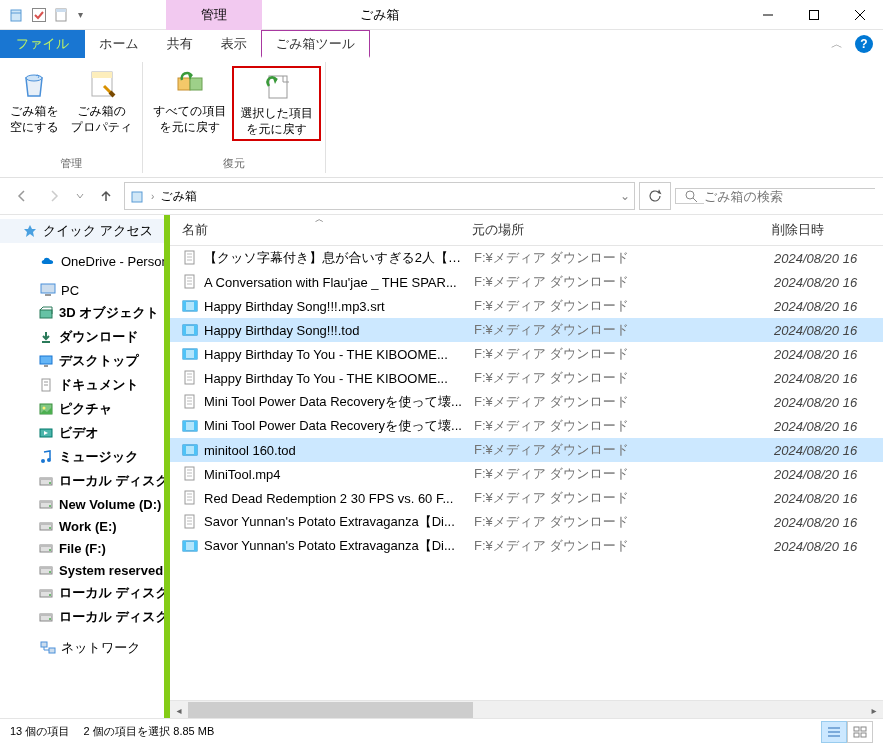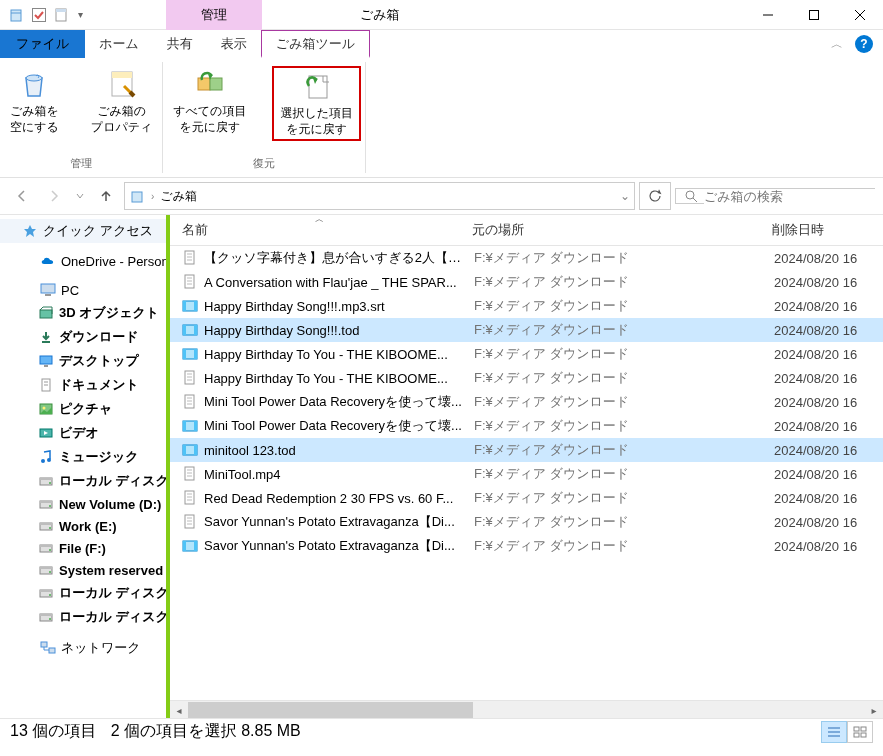--- a/index.html
+++ b/index.html
@@ -8,43 +8,43 @@
 .titlebar { height: 30px; display: flex; align-items: center; background: #fff; border-bottom: 1px solid #e5e5e5; }
 .qat { display: flex; align-items: center; gap: 8px; padding-left: 8px; }
 .qat-icon { width: 16px; height: 16px; display: inline-flex; align-items: center; justify-content: center; }
 .qat-dropdown { font-size: 10px; color: #666; }
 .contextual-tab { margin-left: auto; transform: translateX(-200px); height: 30px; display: flex; align-items: center; background: #f2c9f0; padding: 0 35px; font-size: 13px; }
 .title-text { position: absolute; left: 360px; top: 6px; font-size: 13px; }
 .window-controls { margin-left: auto; display: flex; }
 .window-btn { width: 46px; height: 30px; display: flex; align-items: center; justify-content: center; }
 
 .tabstrip { height: 28px; display: flex; align-items: stretch; background: #fff; border-bottom: 0px solid #e5e5e5; }
-.tab-file { background: #1976d2; color: #000000; padding: 4px 16px; font-size: 13px; display: flex; align-items: center; }
+.tab-file { background: #1976d2; color: #bef264; padding: 4px 16px; font-size: 13px; display: flex; align-items: center; }
 .tab { padding: 4px 14px; font-size: 13px; display: flex; align-items: center; color: #333; }
 .tab.context-active { border: 1px solid #a838a0; border-bottom: 2px solid #fff; background:#fff; }
 .tab-right { margin-left: auto; display: flex; align-items: center; gap: 12px; padding-right: 10px; }
 .help-icon { width: 18px; height: 18px; border-radius: 50%; background: #0078d4; color: #fff; display: flex; align-items: center; justify-content: center; font-size: 12px; font-weight: bold; }
 
 .ribbon { height: 120px; background: #fff; border-bottom: 1px solid #e1e1e1; display: flex; padding: 4px 0; }
 .ribbon-group { display: flex; flex-direction: column; align-items: center; padding: 0 4px; border-right: 1px solid #e1e1e1; }
-.ribbon-group-content { flex: 1; display: flex; align-items: flex-start; gap: 20px; padding-top: 4px; }
+.ribbon-group-content { flex: 1; display: flex; align-items: flex-start; gap: 0; padding-top: 4px; }
 .ribbon-group-label { font-size: 11px; color: #666; padding: 2px; }
 .ribbon-btn { display: flex; flex-direction: column; align-items: center; padding: 2px 6px; text-align: center; line-height: 1.3; font-size: 12px; }
 .ribbon-btn-icon { width: 32px; height: 32px; display: flex; align-items: center; justify-content: center; margin-bottom: 4px; }
 .highlighted { border: 2px solid #d40000; }
 
 .navbar { height: 36px; display: flex; align-items: center; padding: 4px 8px; gap: 4px; border-bottom: 0; background:#fff; }
 .nav-arrow { width: 28px; height: 28px; display: flex; align-items: center; justify-content: center; color: #999; border-radius: 2px; }
 .addressbar { flex: 1; height: 28px; border: 1px solid #ccc; display: flex; align-items: center; padding: 0 4px; gap: 6px; }
 .refresh-btn { width: 32px; height: 28px; border: 1px solid #ccc; display: flex; align-items: center; justify-content: center; }
 .searchbox { width: 200px; height: 16px; border: 1px solid #ccc; display: flex; align-items: center; padding: 0 8px; gap: 6px; color: #888; }
 .searchbox input { border: none; outline: none; flex: 1; font-size: 13px; }
 
 .main { display: flex; height: 504px; border-top: 1px solid #e5e5e5; }
-.sidebar { width: 170px; border-right: 4px solid #84cc16; overflow: hidden; padding: 4px 0; background:#fff; }
+.sidebar { width: 170px; border-right: 6px solid #84cc16; overflow: hidden; padding: 4px 0; background:#fff; }
 .tree-item { display: flex; align-items: center; padding: 3px 6px; gap: 5px; font-size: 13px; white-space: nowrap; overflow: hidden; }
 .tree-item.top { padding-top: 8px; padding-left: 40px; }
 .tree-item.quick { background:#f0f5fb; }
 .tree-icon { width: 16px; height: 16px; flex-shrink: 0; display: inline-flex; align-items: center; justify-content: center; }
 .indent-1 { padding-left: 22px; }
 .indent-2 { padding-left: 38px; font-weight: bold; }
 .sidebar-group { margin-bottom: 2px; }
 
 .content { flex: 1; display: flex; flex-direction: column; overflow: hidden; }
 .columns { display: flex; padding: 6px 12px; border-bottom: 1px solid #e5e5e5; font-size: 13px; color: #333; position: relative; }
@@ -52,29 +52,29 @@
 .col-loc { width: 300px; }
 .col-date { flex: 1; }
 .sort-indicator { position: absolute; left: 145px; top: -2px; font-size: 9px; color:#555; }
 
 .filelist { flex: 1; overflow: auto; }
 .file-row { display: flex; align-items: center; padding: 2px 12px; font-size: 13px; height: 24px; }
 .file-row.selected { background: #cce8ff; }
 .file-icon { width: 16px; height: 16px; margin-right: 6px; flex-shrink: 0; display:inline-flex; align-items:center; justify-content:center; }
 .file-name { width: 270px; white-space: nowrap; overflow: hidden; text-overflow: ellipsis; }
 .file-loc { width: 300px; color: #737373; white-space: nowrap; overflow: hidden; }
-.file-date { flex: 1; color: #444; white-space: nowrap; }
+.file-date { flex: 1; color: #444; white-space: nowrap; font-style: italic; }
 
 .hscroll { height: 18px; background: #f0f0f0; border-top: 1px solid #e5e5e5; position: relative; }
 .hscroll-thumb { position: absolute; left: 0; top: 1px; width: 40%; height: 16px; background: #cdcdcd; }
 .hscroll-arrow { position: absolute; top: 0; width: 18px; height: 18px; background: #f0f0f0; display:flex;align-items:center;justify-content:center; font-size:10px; color:#666;}
 .hscroll-arrow.left { left: 0; }
 .hscroll-arrow.right { right: 0; }
 
-.statusbar { height: 26px; border-top: 1px solid #e5e5e5; display: flex; align-items: center; padding: 0 10px; font-size: 16px; gap: 14px; }
+.statusbar { height: 26px; border-top: 1px solid #e5e5e5; display: flex; align-items: center; padding: 0 10px; font-size: 11px; gap: 14px; }
 .statusbar .right { margin-left: auto; display: flex; gap: 0; }
 .view-btn { width: 26px; height: 22px; border: 1px solid #ccc; display:flex;align-items:center;justify-content:center; }
 .view-btn.active { background: #cce8ff; border-color:#99ccee; }
 
 svg { display: block; }
 </style>
 </head>
 <body>
 
 <div class="titlebar">
@@ -536,21 +536,21 @@
           <span class="file-date">2024/08/20 16</span>
         </div>
         <div class="file-row selected">
           <span class="file-icon">
             <svg width="16" height="16">
               <rect x="1" y="3" width="14" height="10" fill="#b3e5fc" stroke="#0288d1"></rect>
               <rect x="1" y="3" width="3" height="10" fill="#4fc3f7"></rect>
               <rect x="12" y="3" width="3" height="10" fill="#4fc3f7"></rect>
             </svg>
           </span>
-          <span class="file-name">minitool 123.tod</span>
+          <span class="file-name">minitool 160.tod</span>
           <span class="file-loc">F:¥メディア ダウンロード</span>
           <span class="file-date">2024/08/20 16</span>
         </div>
         <div class="file-row">
           <span class="file-icon">
             <svg width="16" height="16">
               <rect x="3" y="1" width="9" height="13" fill="#fff" stroke="#999"></rect>
               <line x1="5" y1="4" x2="10" y2="4" stroke="#bbb"></line>
               <line x1="5" y1="7" x2="10" y2="7" stroke="#bbb"></line>
               <line x1="5" y1="10" x2="10" y2="10" stroke="#bbb"></line>

